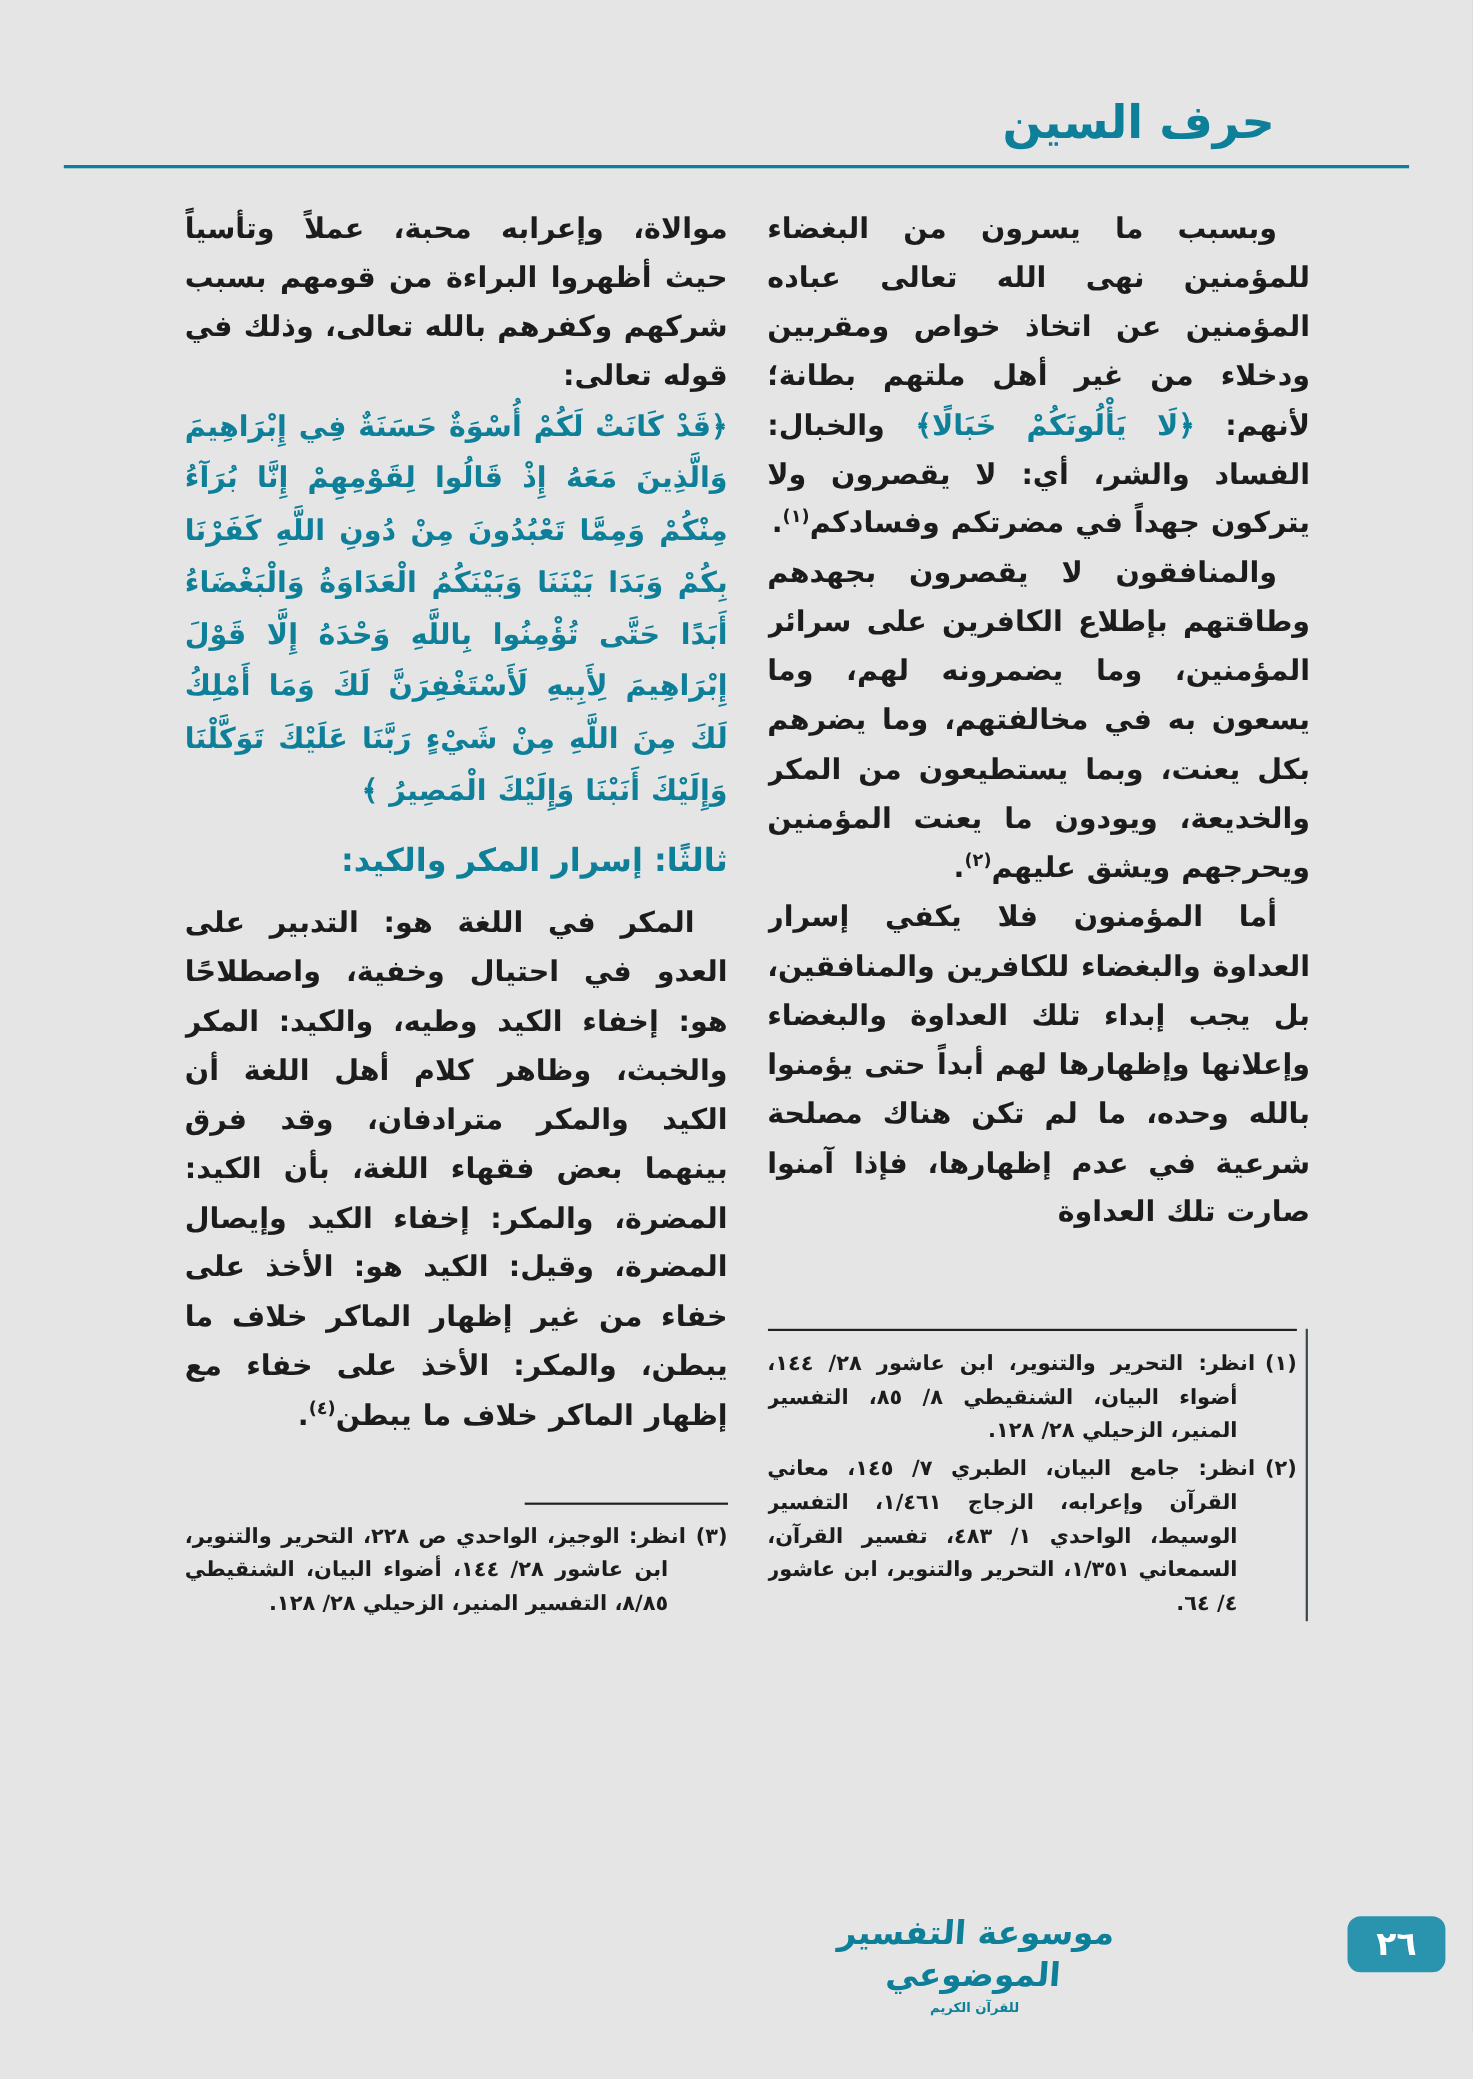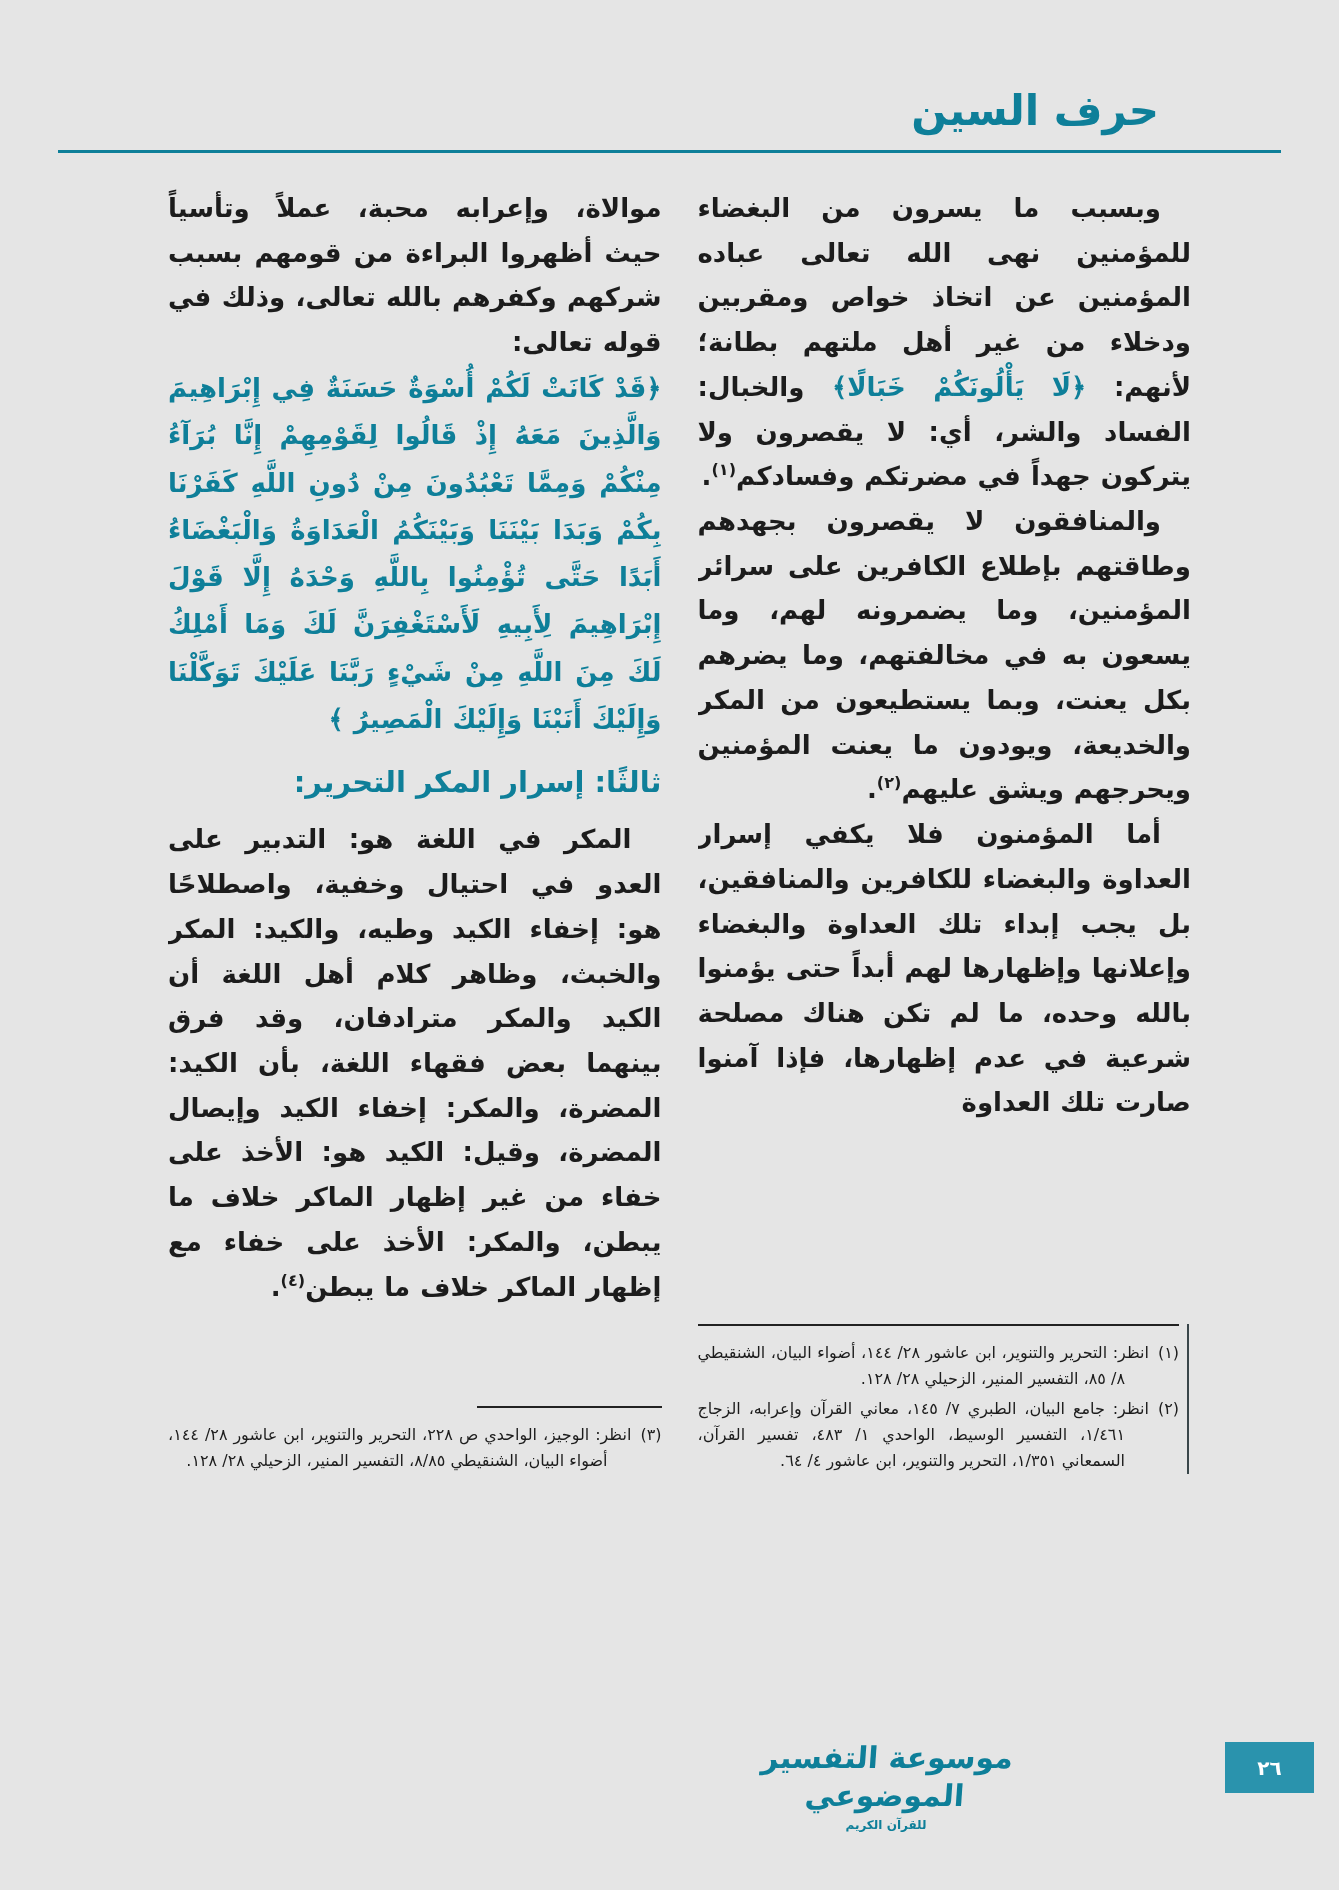--- a/index.html
+++ b/index.html
@@ -55,21 +55,21 @@
   }
   .section-heading{
     color:var(--accent);
     font-size:29px;font-weight:bold;
     margin:22px 0 18px 0;
     text-align:right;
   }
   
   .footnotes{
     margin-top:auto;
-    font-size:16px;font-weight:normal;
+    font-size:19px;font-weight:bold;
     line-height:1.62;
   }
   .fn-vline{ 
     border-right:2px solid #39464a;
     padding-right:8px;
     margin-right:2px;
   }
   .fn-rule{
     height:2px;background:#222;
     margin-bottom:14px;
@@ -90,23 +90,23 @@
     font-size:30px;font-weight:bold;line-height:1.25;
     transform:skewX(-4deg);
   }
   .logo-line2{
     font-size:12px;font-weight:bold;margin-top:4px;
   }
   .page-badge{
     position:absolute;right:25px;bottom:97px;
     width:89px;height:51px;
     background:var(--badge);
-    border-radius:0;
+    border-radius:12px;
     display:flex;align-items:center;justify-content:center;
-    color:#ffffff;font-size:20px;font-weight:bold;
+    color:#ffffff;font-size:30px;font-weight:bold;
   }
 </style>
 </head>
 <body>
 
 <div class="page">
 
   <div class="header-title">حرف السين</div>
   <div class="header-rule"></div>
 
@@ -126,21 +126,21 @@
         <div class="fn"><span class="fn-num">(٢)</span><span>انظر: جامع البيان، الطبري ٧/ ١٤٥، معاني القرآن وإعرابه، الزجاج ١/٤٦١، التفسير الوسيط، الواحدي ١/ ٤٨٣، تفسير القرآن، السمعاني ١/٣٥١، التحرير والتنوير، ابن عاشور ٤/ ٦٤.</span></div>
       </div>
     </section>
 
     <section class="col">
       <p class="para"><span>موالاة، وإعرابه محبة، عملاً وتأسياً حيث أظهروا البراءة من قومهم بسبب شركهم وكفرهم بالله تعالى، وذلك في قوله تعالى:</span></p>
 
       <p class="para quran-block"><span class="quran-text">﴿قَدْ كَانَتْ لَكُمْ أُسْوَةٌ حَسَنَةٌ فِي إِبْرَاهِيمَ وَالَّذِينَ مَعَهُ إِذْ قَالُوا لِقَوْمِهِمْ إِنَّا بُرَآءُ مِنْكُمْ وَمِمَّا تَعْبُدُونَ مِنْ دُونِ اللَّهِ كَفَرْنَا بِكُمْ وَبَدَا بَيْنَنَا وَبَيْنَكُمُ الْعَدَاوَةُ وَالْبَغْضَاءُ أَبَدًا حَتَّى تُؤْمِنُوا بِاللَّهِ وَحْدَهُ إِلَّا قَوْلَ إِبْرَاهِيمَ لِأَبِيهِ لَأَسْتَغْفِرَنَّ لَكَ وَمَا أَمْلِكُ لَكَ مِنَ اللَّهِ مِنْ شَيْءٍ رَبَّنَا عَلَيْكَ تَوَكَّلْنَا وَإِلَيْكَ أَنَبْنَا وَإِلَيْكَ الْمَصِيرُ ﴾</span></p>
 
 
-      <h2 class="section-heading">ثالثًا: إسرار المكر التحرير:</h2>
+      <h2 class="section-heading">ثالثًا: إسرار المكر والكيد:</h2>
 
       <p class="para indent"><span>المكر في اللغة هو: التدبير على العدو في احتيال وخفية، واصطلاحًا هو: إخفاء الكيد وطيه، والكيد: المكر والخبث، وظاهر كلام أهل اللغة أن الكيد والمكر مترادفان، وقد فرق بينهما بعض فقهاء اللغة، بأن الكيد: المضرة، والمكر: إخفاء الكيد وإيصال المضرة، وقيل: الكيد هو: الأخذ على خفاء من غير إظهار الماكر خلاف ما يبطن، والمكر: الأخذ على خفاء مع إظهار الماكر خلاف ما يبطن</span><sup class="fn-mark">(٤)</sup><span>.</span></p>
 
       <div class="footnotes">
         <div class="fn-rule short"></div>
         <div class="fn"><span class="fn-num">(٣)</span><span>انظر: الوجيز، الواحدي ص ٢٢٨، التحرير والتنوير، ابن عاشور ٢٨/ ١٤٤، أضواء البيان، الشنقيطي ٨/٨٥، التفسير المنير، الزحيلي ٢٨/ ١٢٨.</span></div>
 
       </div>
     </section>
 

